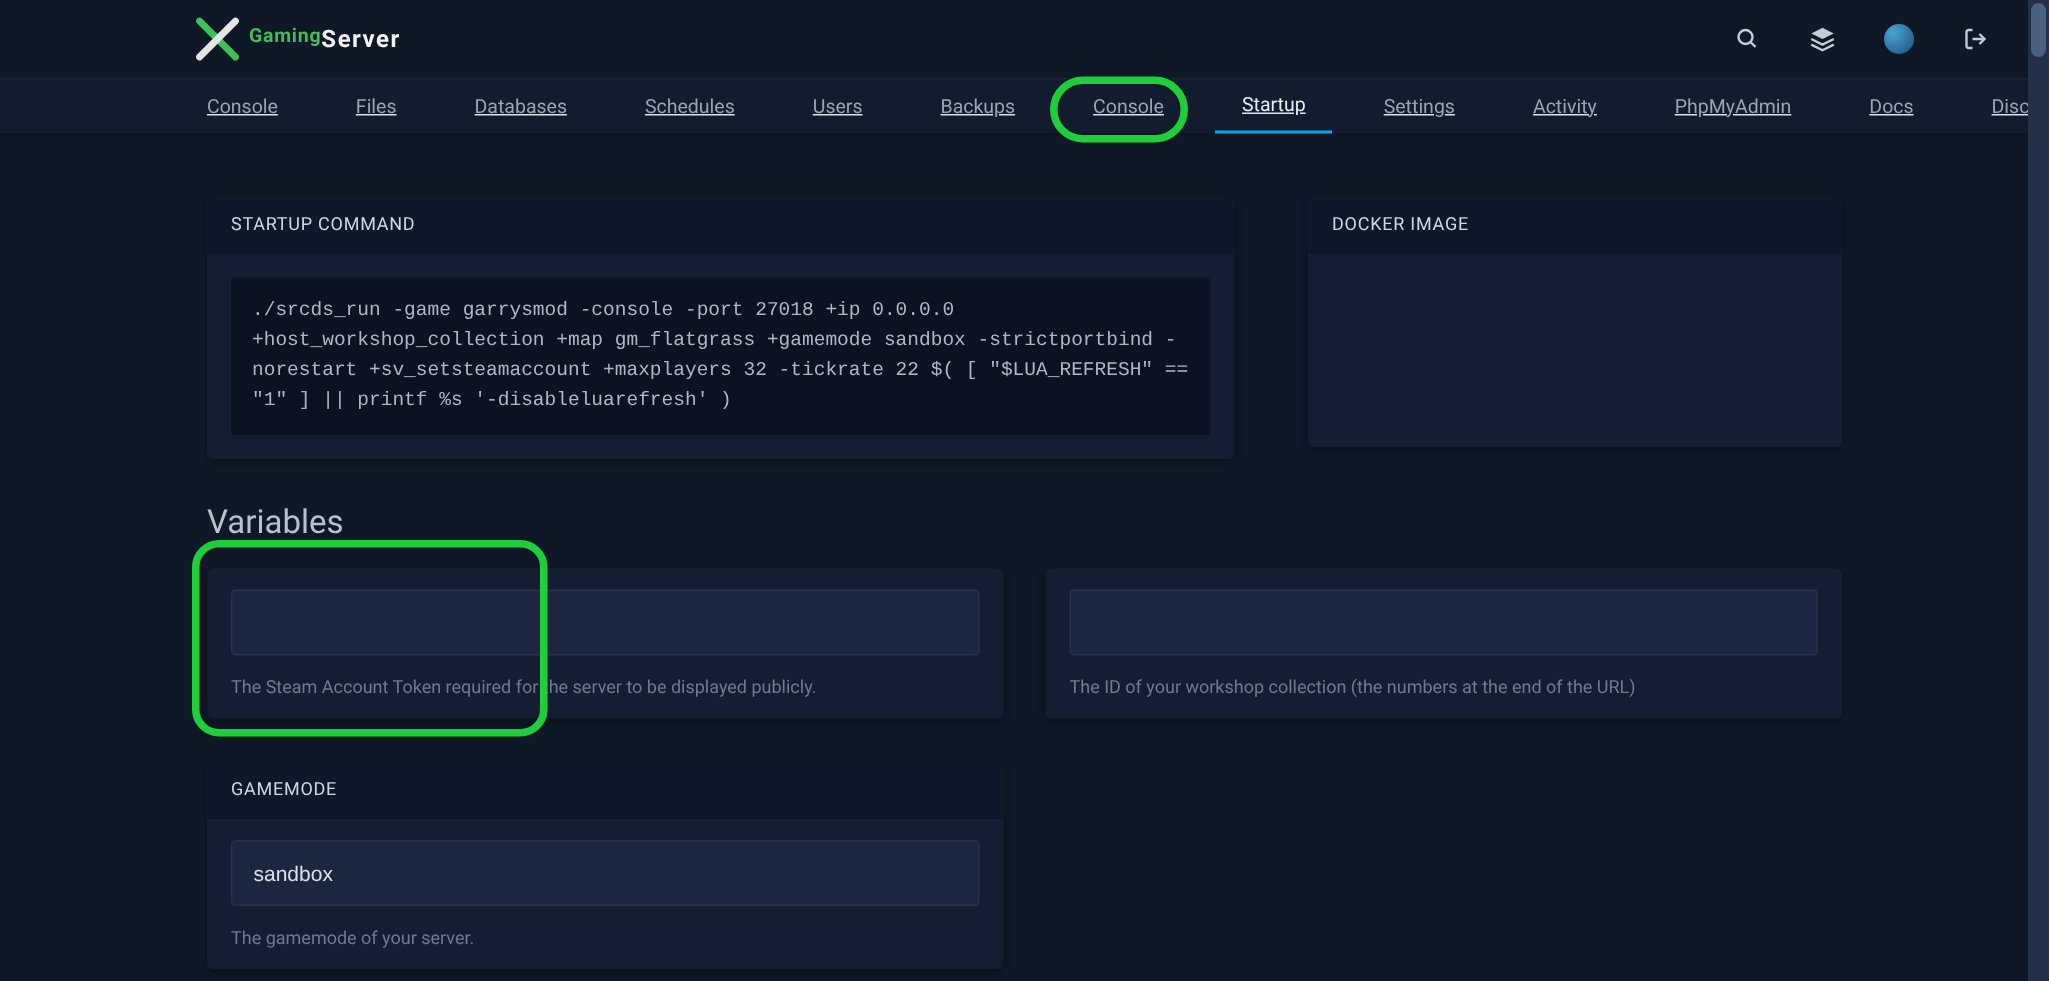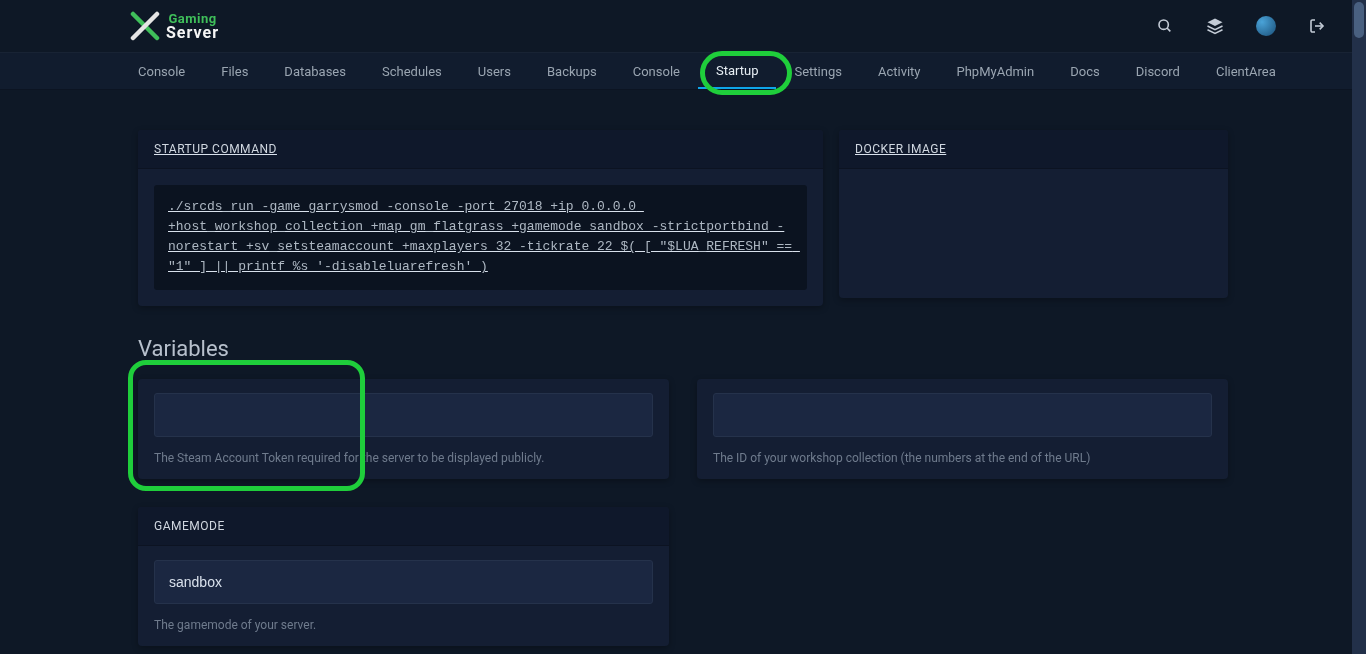--- a/index.html
+++ b/index.html
@@ -28,44 +28,45 @@
     font-size: 20px;
     letter-spacing: 0.5px;
   }
   .logo svg { margin-right: 6px; }
   .logo .brand-top {
     color: #3fbf5a; font-size: 13px; line-height: 1;
   }
   .logo .brand-bot {
     color: #f5f5f5; font-size: 16px; line-height: 1; letter-spacing: 1px;
   }
-  .logo .brand-text { display: flex; flex-direction: column; text-align: center; }
+  .logo .brand-text { display: flex; flex-direction: row; }
   .top-actions {
     display: flex;
     align-items: center;
     gap: 32px;
     color: #9aa5b1;
   }
   .top-actions .icon-btn { cursor: pointer; width: 18px; height: 18px; display: inline-flex; align-items: center; justify-content: center; }
   .planet {
     width: 20px; height: 20px; border-radius: 50%;
     background: radial-gradient(circle at 30% 30%, #4aa3d8, #1a4f78);
     display: inline-block;
   }
 
   
   .nav {
     background: #111c2e;
     height: 38px;
     display: flex;
     align-items: stretch;
     padding: 0 120px;
-    gap: 0;
+    gap: 16px;
     border-top: 1px solid rgba(255,255,255,0.03);
     border-bottom: 1px solid rgba(0,0,0,0.25);
+    text-decoration: underline;
   }
   .nav a {
     color: #9aa5b1;
     font-size: 13px;
     text-decoration: none;
     padding: 0 18px;
     display: flex;
     align-items: center;
     white-space: nowrap;
     position: relative;
@@ -76,23 +77,22 @@
   }
 
   
   .container {
     width: 1090px;
     margin: 0 auto;
     padding-top: 40px;
   }
   .row {
     display: flex;
-    gap: 16px;
+    gap: 49px;
     margin-bottom: 30px;
-    text-decoration: underline;
   }
   .card {
     background: #141e33;
     border-radius: 4px;
     box-shadow: 0 2px 6px rgba(0,0,0,0.3);
     display: flex;
     flex-direction: column;
   }
   .card-header {
     background: #0f182b;

